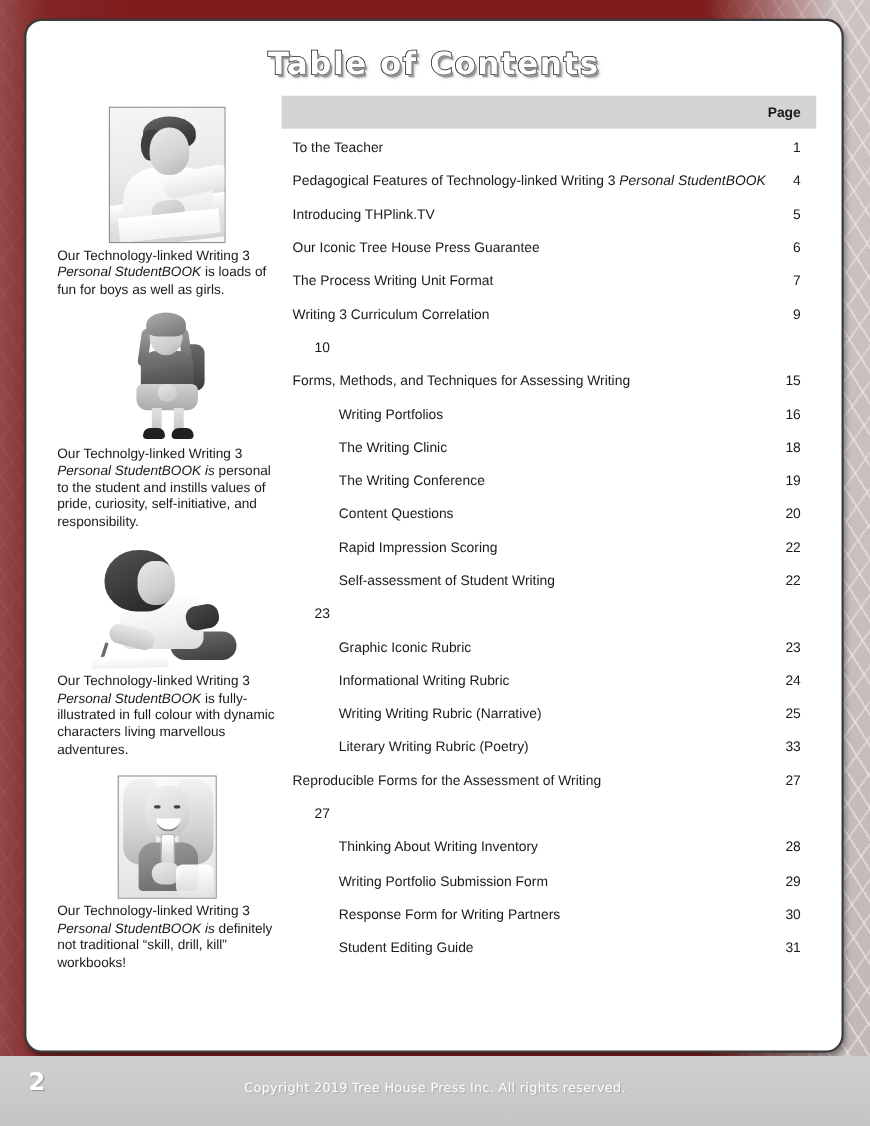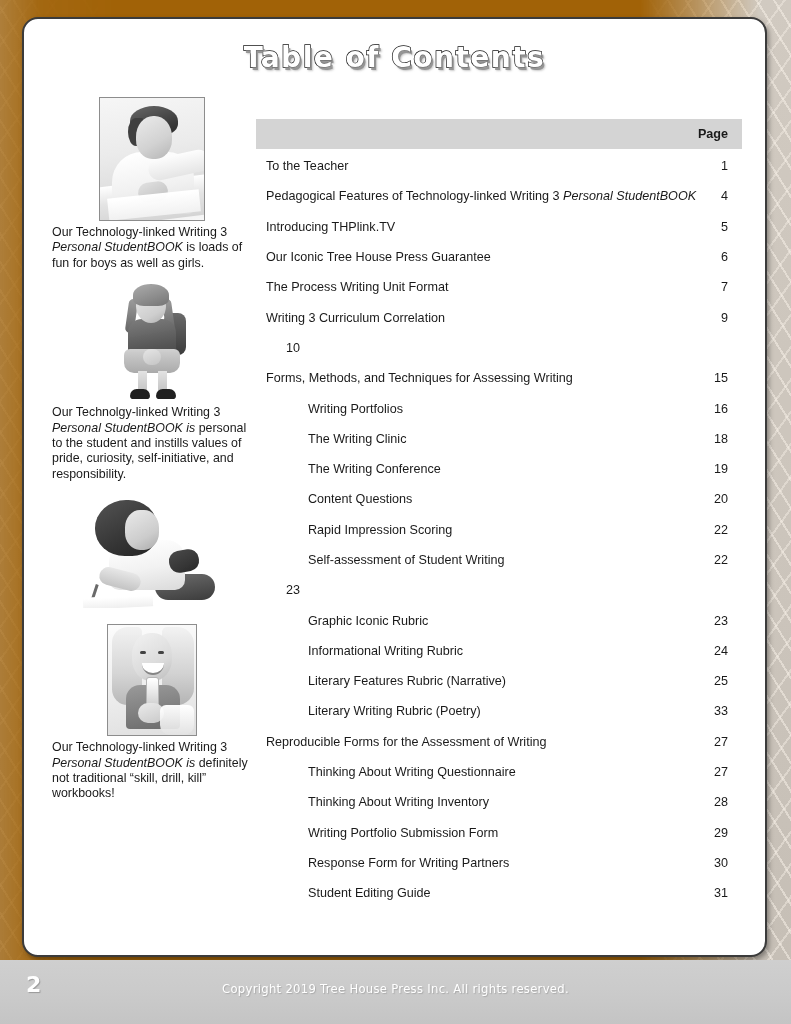--- a/index.html
+++ b/index.html
@@ -10,21 +10,21 @@
   body {
     font-family: "Liberation Sans", sans-serif;
   }
 
   
   .page {
     position: relative;
     width: 791px;
     height: 1024px;
     overflow: hidden;
-    background: #a16207;
+    background: #7f1d1d;
   }
 
   
   .bg-texture {
     position: absolute;
     inset: 0;
     background-image:
       repeating-linear-gradient(58deg,
         rgba(255,255,255,0.00) 0px,
         rgba(255,255,255,0.00) 13px,
@@ -308,21 +308,21 @@
   .p4 .cup {
     position:absolute; left:52px; bottom:0; width:34px; height:30px;
     border-radius:6px 6px 10px 10px;
     background: linear-gradient(180deg,rgba(255,255,255,.95),rgba(225,225,225,.9));
   }
 
   
   .toc {
     position: absolute;
     left: 232px;
-    top: 100px;
+    top: 68px;
     width: 486px;
   }
   .toc-head {
     background: #d4d4d4;
     height: 30px;
     display: flex;
     align-items: center;
     padding: 0 14px 0 10px;
     box-sizing: border-box;
   }
@@ -447,20 +447,21 @@
             <div class="legs"></div>
             <div class="torso"></div>
             <div class="sleeve"></div>
             <div class="hair"></div>
             <div class="head"></div>
             <div class="arm"></div>
             <div class="pencil"></div>
             <div class="paper"></div>
           </div>
         </div>
+        <div class="caption"><span>Our Technology-linked Writing 3 </span><i>Personal StudentBOOK</i><span> is fully-illustrated in full colour with dynamic characters living marvellous adventures.</span></div>
       </div>
 
       <div class="photo-block" style="margin-top:16px;">
         <div class="photo-wrap">
           <div class="photo framed p4">
             <div class="ph-bg"></div>
             <div class="hairL"></div>
             <div class="hairR"></div>
             <div class="head"></div>
             <div class="eyeL"></div>
@@ -543,33 +544,32 @@
           </div>
           <div class="toc-row level-2">
             <div class="title"><span>Graphic Iconic Rubric</span></div>
             <div class="pg">23</div>
           </div>
           <div class="toc-row level-2">
             <div class="title"><span>Informational Writing Rubric</span></div>
             <div class="pg">24</div>
           </div>
           <div class="toc-row level-2">
-            <div class="title"><span>Literary Features Rubric (Narrative)</span></div>
+            <div class="title"><span>Writing Writing Rubric (Narrative)</span></div>
             <div class="pg">25</div>
           </div>
           <div class="toc-row level-2">
             <div class="title"><span>Literary Writing Rubric (Poetry)</span></div>
             <div class="pg">33</div>
           </div>
           <div class="toc-row level-1">
             <div class="title"><span>Reproducible Forms for the Assessment of Writing</span></div>
             <div class="pg">27</div>
           </div>
           <div class="toc-row level-2">
-            <div class="title"><span>Thinking About Writing Questionnaire</span></div>
             <div class="pg">27</div>
           </div>
           <div class="toc-row level-2">
             <div class="title"><span>Thinking About Writing Inventory</span></div>
             <div class="pg">28</div>
           </div>
           <div class="toc-row level-2">
             <div class="title"><span>Writing Portfolio Submission Form</span></div>
             <div class="pg">29</div>
           </div>

